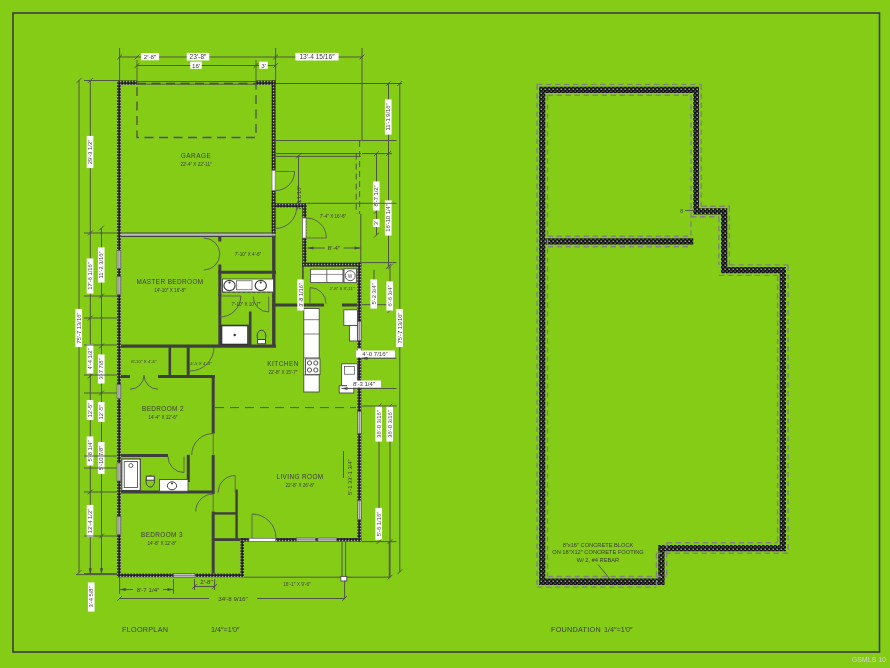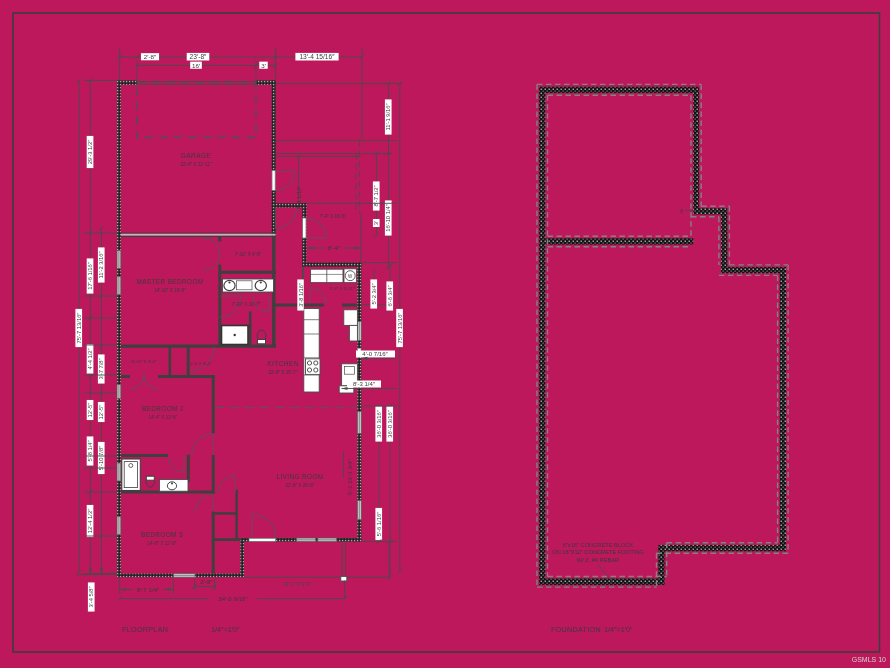--- a/index.html
+++ b/index.html
@@ -1,16 +1,16 @@
 <!DOCTYPE html>
 <html><head>
 <meta charset="utf-8">
 <style>
   html,body { margin:0; padding:0; background:#fff; }
-  #page { position:relative; width:890px; height:668px; background:#be185d;
+  #page { position:relative; width:890px; height:668px; background:#84cc16;
           font-family:"Liberation Sans", sans-serif; }
   svg { position:absolute; left:0; top:0; }
   text { font-family:"Liberation Sans", sans-serif; }
 </style>
 </head>
 <body>
 <div id="page">
 <svg width="890" height="668" viewBox="0 0 890 668">
 <defs>
 <pattern id="wstip" width="3" height="3" patternUnits="userSpaceOnUse">

